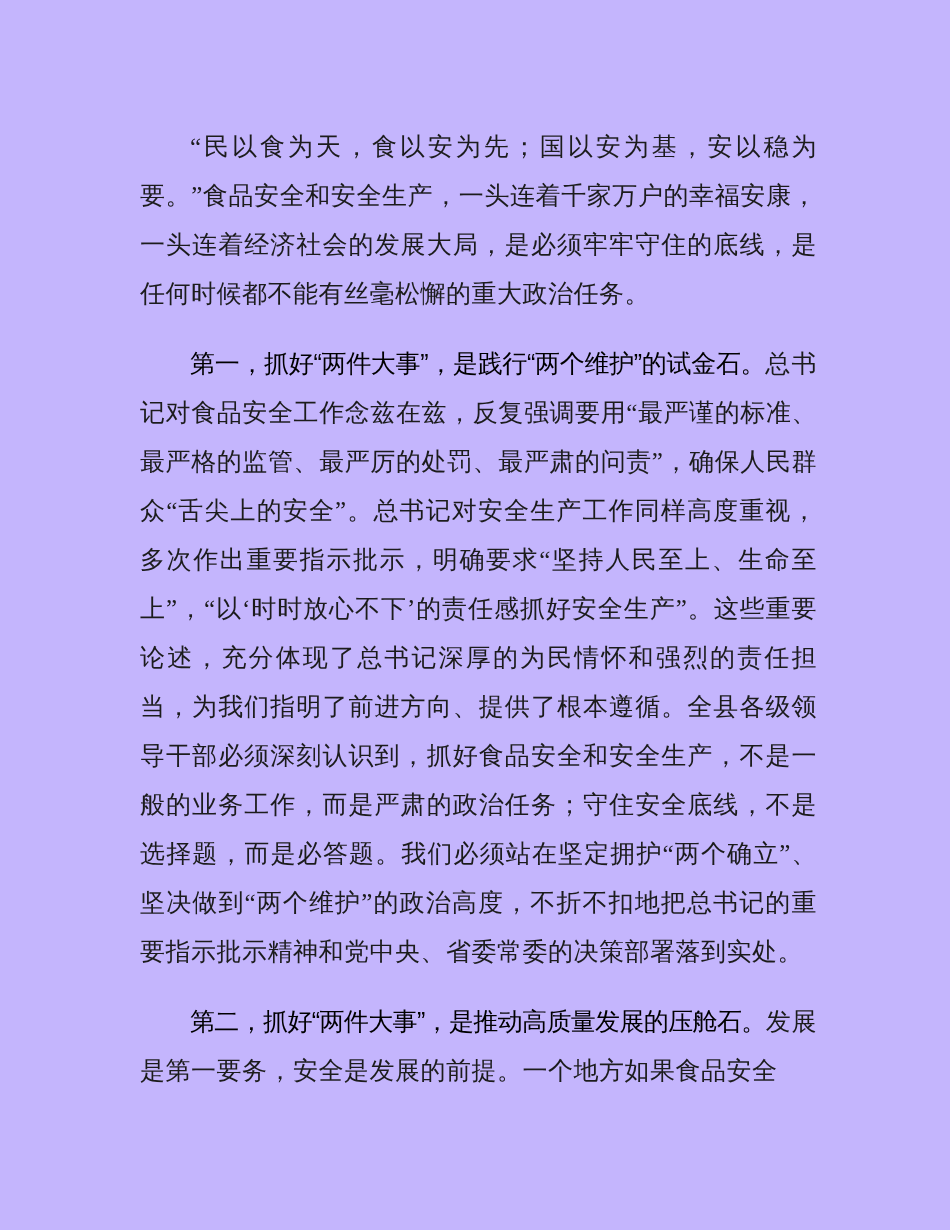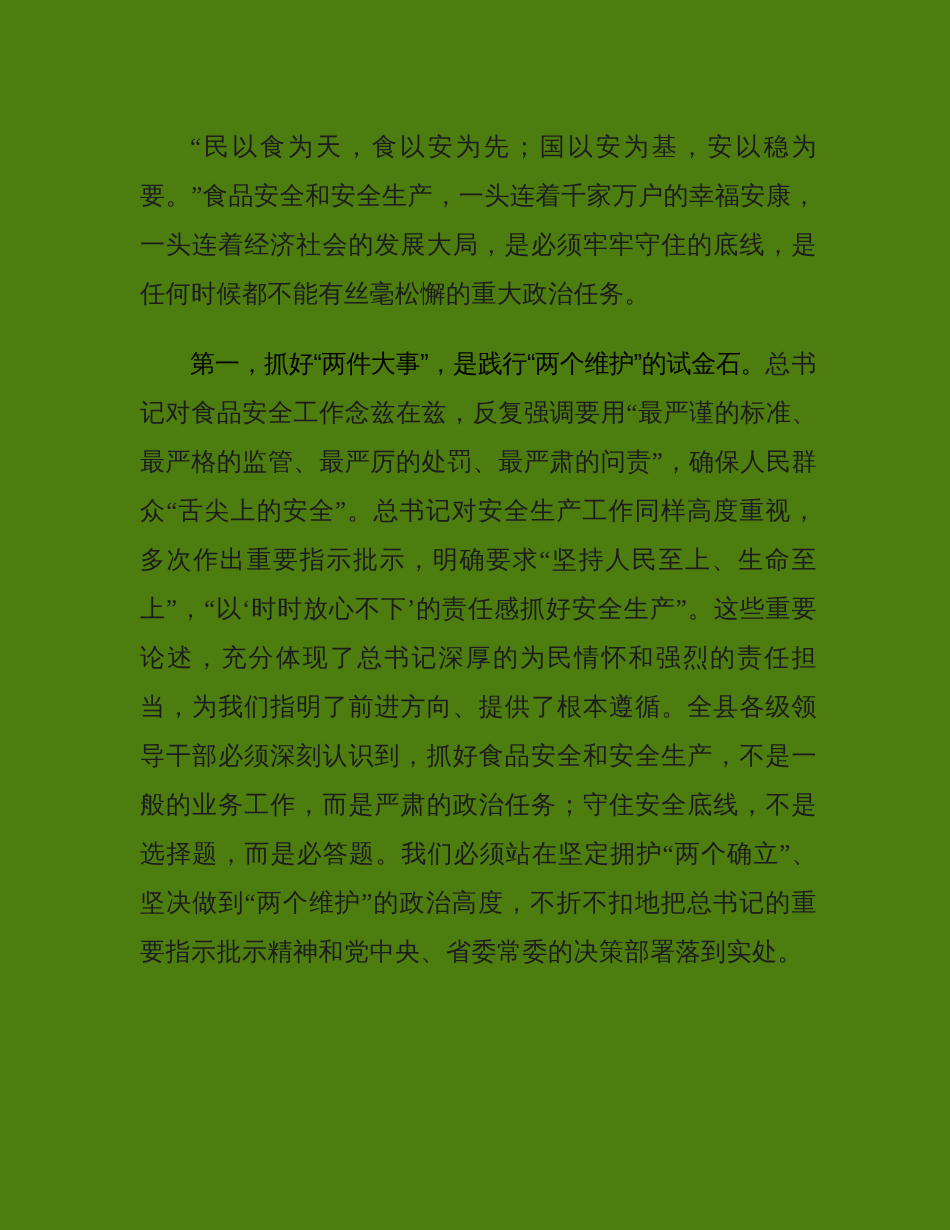--- a/index.html
+++ b/index.html
@@ -4,21 +4,21 @@
 <style>
   html, body {
     margin: 0;
     padding: 0;
     background: #ffffff;
   }
   .page {
     position: relative;
     width: 950px;
     height: 1230px;
-    background: #4d7c0f;
+    background: #c4b5fd;
     overflow: hidden;
     box-sizing: border-box;
   }
   .content {
     position: absolute;
     left: 140px;
     top: 122px;
     width: 677px;
     color: #1c1c1c;
   }
@@ -47,15 +47,16 @@
 </head>
 <body>
 
 <div class="page">
   <div class="content">
 
     <p class="para"><span>“民以食为天，食以安为先；国以安为基，安以稳为要。”食品安全和安全生产，一头连着千家万户的幸福安康，一头连着经济社会的发展大局，是必须牢牢守住的底线，是任何时候都不能有丝毫松懈的重大政治任务。</span></p>
 
     <p class="para"><span class="lead">第一，抓好“两件大事”，是践行“两个维护”的试金石。</span><span>总书记对食品安全工作念兹在兹，反复强调要用“最严谨的标准、最严格的监管、最严厉的处罚、最严肃的问责”，确保人民群众“舌尖上的安全”。总书记对安全生产工作同样高度重视，多次作出重要指示批示，明确要求“坚持人民至上、生命至上”，“以‘时时放心不下’的责任感抓好安全生产”。这些重要论述，充分体现了总书记深厚的为民情怀和强烈的责任担当，为我们指明了前进方向、提供了根本遵循。全县各级领导干部必须深刻认识到，抓好食品安全和安全生产，不是一般的业务工作，而是严肃的政治任务；守住安全底线，不是选择题，而是必答题。我们必须站在坚定拥护“两个确立”、坚决做到“两个维护”的政治高度，不折不扣地把总书记的重要指示批示精神和党中央、省委常委的决策部署落到实处。</span></p>
 
+    <p class="para"><span class="lead">第二，抓好“两件大事”，是推动高质量发展的压舱石。</span><span>发展是第一要务，安全是发展的前提。一个地方如果食品安全</span></p>
 
   </div>
 </div>
 
 </body></html>

